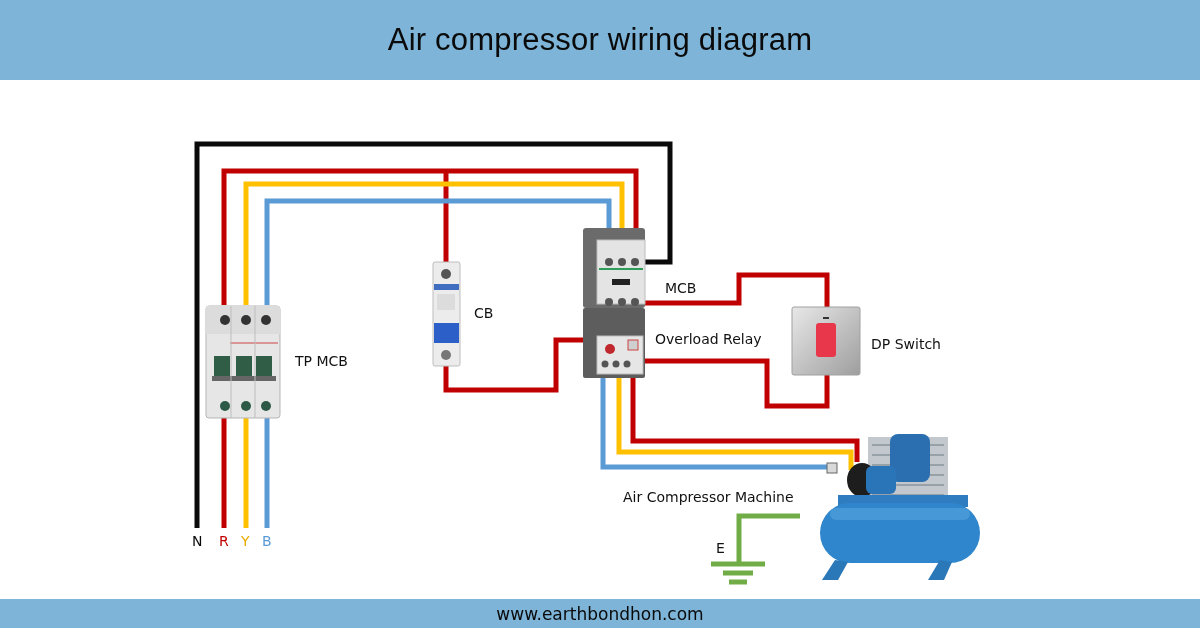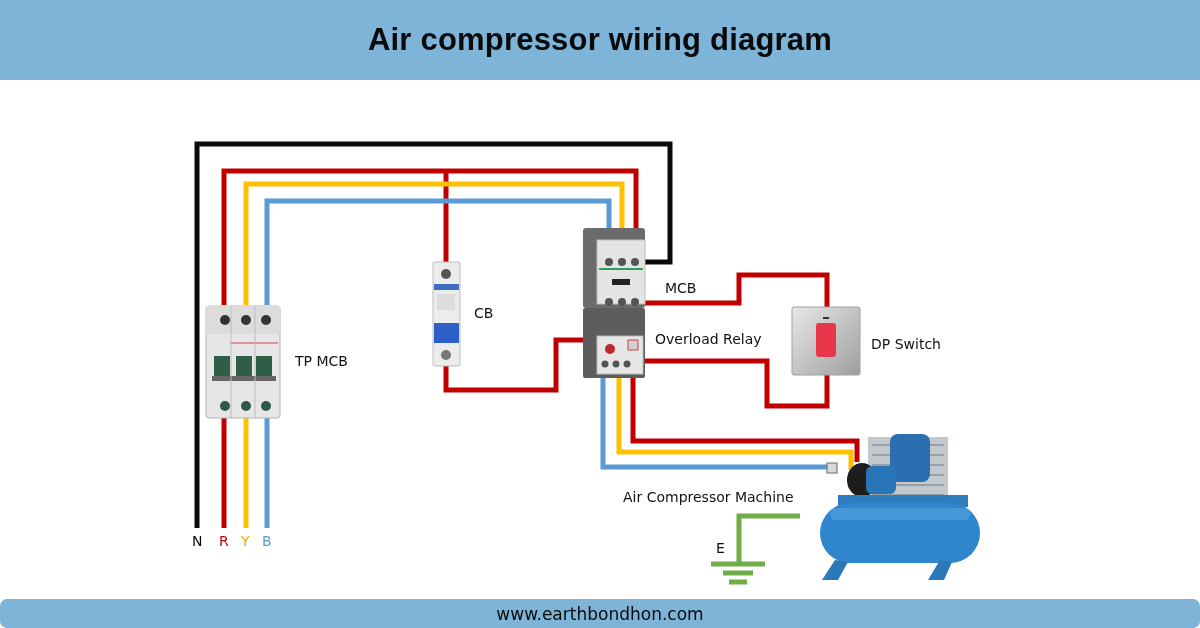--- a/index.html
+++ b/index.html
@@ -1,19 +1,19 @@
 <!DOCTYPE html>
 <html><head>
 <meta charset="utf-8">
 <style>
   html, body { margin: 0; padding: 0; }
   body { width: 1200px; height: 628px; position: relative; overflow: hidden; background: #ffffff; font-family: "Liberation Sans", sans-serif; }
   .header { position: absolute; left: 0; top: 0; width: 1200px; height: 80px; background: #7db4d8; display: flex; align-items: center; justify-content: center; }
-  .header h1 { margin: 0; font-family: "Liberation Sans", sans-serif; font-weight: bold; font-size: 31px; color: #0a0a0a; letter-spacing: 0.2px; }
-  .footer { position: absolute; left: 0; top: 599px; width: 1200px; height: 29px; background: #7db4d8; display: flex; align-items: center; justify-content: center; border-radius: 7px; }
+  .header h1 { margin: 0; font-family: "Liberation Sans", sans-serif; font-weight: normal; font-size: 31px; color: #0a0a0a; letter-spacing: 0.2px; }
+  .footer { position: absolute; left: 0; top: 599px; width: 1200px; height: 29px; background: #7db4d8; display: flex; align-items: center; justify-content: center; }
   .footer span { font-family: "DejaVu Sans", sans-serif; font-size: 17px; color: #0a0a0a; }
   svg.diagram { position: absolute; left: 0; top: 0; }
   .lbl { font-family: "DejaVu Sans", sans-serif; font-size: 14px; fill: #111; }
 </style>
 </head>
 <body>
 
 <div class="header">
   <h1>Air compressor wiring diagram</h1>
 </div>

